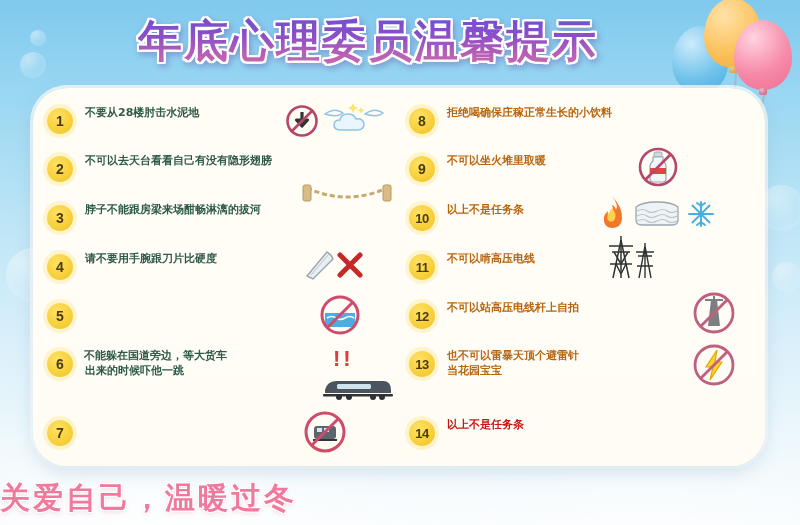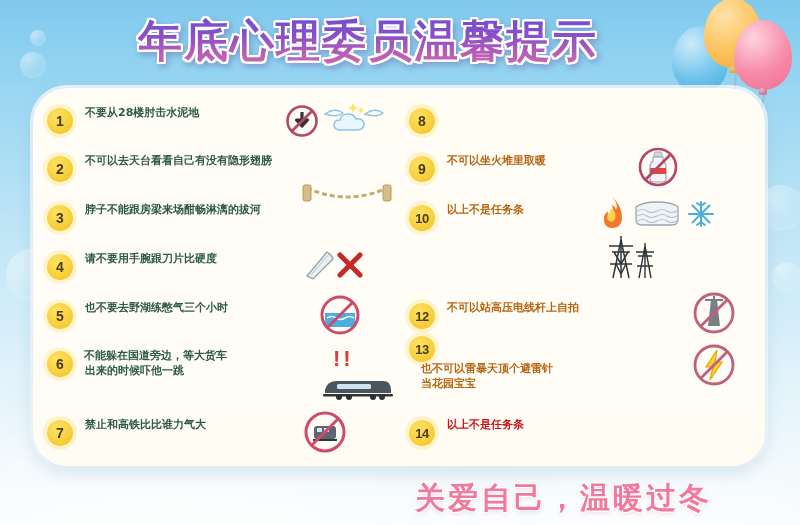--- a/index.html
+++ b/index.html
@@ -151,21 +151,20 @@
     <svg class="icons" style="left:270px;top:160px;" width="36" height="34" viewBox="0 0 36 34">
       <path d="M4 28 L24 4 q5 3 6 7 L10 31Z" fill="#e9eef2" stroke="#98a4ad" stroke-width="1.4"></path>
       <path d="M8 27 L26 6" stroke="#b9c4cb" stroke-width="1"></path>
     </svg>
     <svg class="icons" style="left:302px;top:162px;" width="30" height="30" viewBox="0 0 30 30">
       <path d="M5 5 L25 25 M25 5 L5 25" stroke="#c62828" stroke-width="5" stroke-linecap="round"></path>
     </svg>
 
     <div class="item" style="position:absolute;left:14px;top:213px;">
       <div class="badge">5</div>
-      <div class="txt green">也不要去野湖练憋气三个小时</div>
     </div>
     <svg class="icons" style="left:286px;top:206px;" width="42" height="42" viewBox="0 0 42 42">
       <path d="M6 19 h30 v10 a4 4 0 0 1 -4 4 H10 a4 4 0 0 1 -4 -4Z" fill="#4aaee0"></path>
       <path d="M8 24 q5 -3 9 0 t9 0 t9 0" fill="none" stroke="#fff" stroke-width="1.6"></path>
       <circle cx="21" cy="21" r="18" fill="none" stroke="#d04a6a" stroke-width="3"></circle>
       <line x1="8" y1="34" x2="34" y2="8" stroke="#d04a6a" stroke-width="3"></line>
     </svg>
 
     <div class="item" style="position:absolute;left:14px;top:261px;">
       <div class="badge">6</div>
@@ -180,36 +179,36 @@
       <rect x="16" y="10" width="34" height="5" rx="1.5" fill="#cfe3ee"></rect>
       <rect x="2" y="20" width="70" height="2.6" rx="1" fill="#333"></rect>
       <circle cx="18" cy="23" r="3" fill="#2b3238"></circle>
         <circle cx="28" cy="23" r="3" fill="#2b3238"></circle>
       <circle cx="52" cy="23" r="3" fill="#2b3238"></circle>
         <circle cx="61" cy="23" r="3" fill="#2b3238"></circle>
     </svg>
 
     <div class="item" style="position:absolute;left:14px;top:330px;">
       <div class="badge">7</div>
-      <div class="txt green">禁止和高铁比比谁力气大</div>
     </div>
     <svg class="icons" style="left:270px;top:322px;" width="44" height="44" viewBox="0 0 44 44">
       <rect x="11" y="16" width="22" height="13" rx="3" fill="#5b6670"></rect>
       <rect x="14" y="18" width="5" height="4" fill="#d8e6ef"></rect>
       <rect x="21" y="18" width="5" height="4" fill="#d8e6ef"></rect>
       <rect x="10" y="29" width="24" height="2" fill="#333"></rect>
       <circle cx="22" cy="22" r="19" fill="none" stroke="#d04a6a" stroke-width="3"></circle>
       <line x1="9" y1="35" x2="35" y2="9" stroke="#d04a6a" stroke-width="3"></line>
     </svg>
   </div>
 
   <div class="col right">
 
     <div class="item" style="position:absolute;left:10px;top:18px;">
       <div class="badge">8</div>
+      <div class="txt orange">拒绝喝确保庄稼正常生长的小饮料</div>
     </div>
 
     <div class="item" style="position:absolute;left:10px;top:66px;">
       <div class="badge">9</div>
       <div class="txt orange">不可以坐火堆里取暖</div>
     </div>
     <svg class="icons" style="left:238px;top:58px;" width="42" height="42" viewBox="0 0 42 42">
       <rect x="17" y="6" width="8" height="5" rx="1.5" fill="#cfd9e0" stroke="#9aa7b0"></rect>
       <path d="M16 11 h10 v4 q3 2 3 6 v12 a3 3 0 0 1 -3 3 h-10 a3 3 0 0 1 -3 -3 v-12 q0 -4 3 -6Z" fill="#f2f6f8" stroke="#9aa7b0" stroke-width="1.2"></path>
       <rect x="13" y="22" width="16" height="6" fill="#e2453f"></rect>
@@ -237,20 +236,24 @@
           <line x1="2" y1="14" x2="26" y2="14"></line>
         <line x1="5.5" y1="5.5" x2="22.5" y2="22.5"></line>
           <line x1="22.5" y1="5.5" x2="5.5" y2="22.5"></line>
         <line x1="14" y1="6" x2="10" y2="3"></line>
           <line x1="14" y1="6" x2="18" y2="3"></line>
         <line x1="14" y1="22" x2="10" y2="25"></line>
           <line x1="14" y1="22" x2="18" y2="25"></line>
       </g>
     </svg>
 
+    <div class="item" style="position:absolute;left:10px;top:164px;">
+      <div class="badge wide">11</div>
+      <div class="txt orange">不可以啃高压电线</div>
+    </div>
     <svg class="icons" style="left:208px;top:146px;" width="50" height="46" viewBox="0 0 50 46">
       <g stroke="#2f3436" stroke-width="1.5" fill="none">
         <path d="M14 6 L6 44 M14 6 L22 44 M5 18 h18 M3 30 h22"></path>
         <path d="M2 12 h24 M14 2 v42"></path>
         <path d="M7 18 L14 30 M21 18 L14 30 M9 30 L14 40 M19 30 L14 40"></path>
       </g>
       <g stroke="#2f3436" stroke-width="1.4" fill="none">
         <path d="M38 12 L32 44 M38 12 L44 44 M31 22 h14 M30 32 h16 M29 18 h18 M38 9 v35"></path>
       </g>
     </svg>
@@ -259,37 +262,37 @@
       <div class="badge wide">12</div>
       <div class="txt orange">不可以站高压电线杆上自拍</div>
     </div>
     <svg class="icons" style="left:292px;top:202px;" width="46" height="46" viewBox="0 0 46 46">
       <path d="M20 10 L17 36 h12 L26 10Z" fill="#7b7f82"></path>
       <path d="M23 6 v8 M14 10 h18" stroke="#7b7f82" stroke-width="2"></path>
       <circle cx="23" cy="23" r="19" fill="none" stroke="#c0607f" stroke-width="2.8"></circle>
       <line x1="10" y1="36" x2="36" y2="10" stroke="#c0607f" stroke-width="2.8"></line>
     </svg>
 
-    <div class="item" style="position:absolute;left:10px;top:246px;flex-direction:column;">
+    <div class="item" style="position:absolute;left:10px;top:261px;">
       <div class="badge wide">13</div>
       <div>
         <div class="txt orange" style="margin-left:12px;">也不可以雷暴天顶个避雷针</div>
         <div class="txt orange" style="margin-left:12px;">当花园宝宝</div>
       </div>
     </div>
     <svg class="icons" style="left:292px;top:254px;" width="46" height="46" viewBox="0 0 46 46">
       <path d="M26 8 L15 25 h7 l-3 13 12 -18 h-7Z" fill="#ffd02e" stroke="#e0a800" stroke-width="1.2"></path>
       <circle cx="23" cy="23" r="19" fill="none" stroke="#c0607f" stroke-width="2.8"></circle>
       <line x1="10" y1="36" x2="36" y2="10" stroke="#c0607f" stroke-width="2.8"></line>
     </svg>
 
     <div class="item" style="position:absolute;left:10px;top:330px;">
       <div class="badge wide">14</div>
       <div class="txt red">以上不是任务条</div>
     </div>
   </div>
 </div>
 
-<div style="position:absolute;left:0;top:478px;width:712px;text-align:right;">
+<div style="position:absolute;left:0;top:478px;width:712px;text-align:left;">
   <span style="font-family:'DejaVu Sans','Liberation Sans',sans-serif;font-size:30px;font-weight:bold;
                color:#f07a9d;letter-spacing:3px;
                text-shadow:1px 1px 0 #fff, -1px -1px 0 #fff, 1px -1px 0 #fff, -1px 1px 0 #fff, 0 2px 4px rgba(230,120,150,.3);">关爱自己，温暖过冬</span>
 </div>
 
 </body></html>

